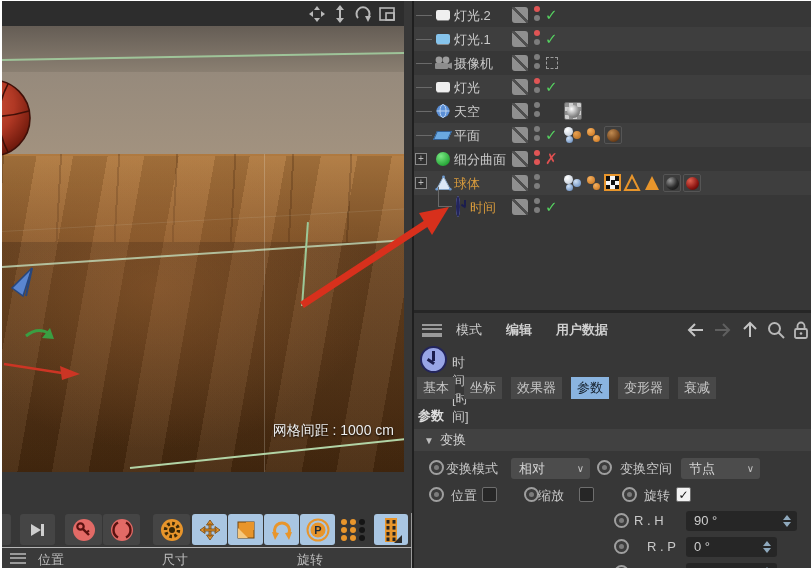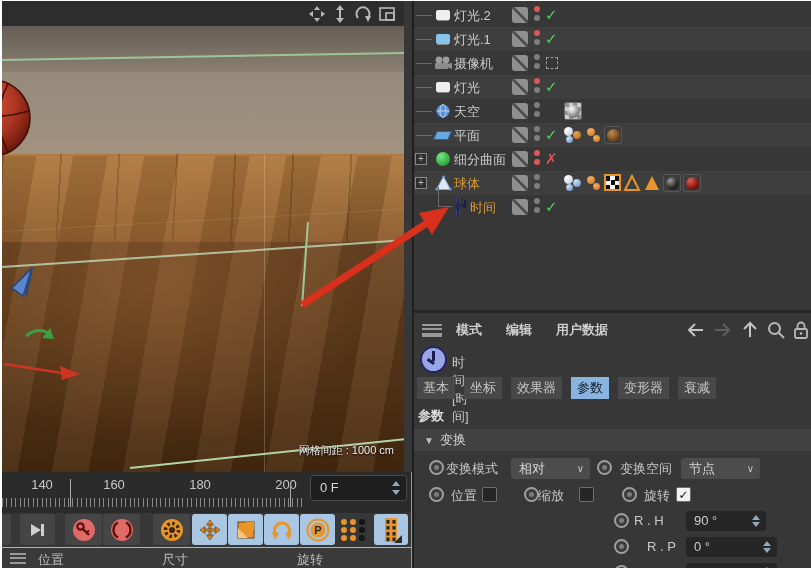--- a/index.html
+++ b/index.html
@@ -19,21 +19,21 @@
   .floor-up:after{content:"";position:absolute;inset:0;background:repeating-linear-gradient(93deg,rgba(60,30,8,.25) 0 2px,transparent 2px 58px);}
   .floor-low{position:absolute;left:0;top:216px;width:402px;height:230px;
     background:linear-gradient(#74482326,transparent),linear-gradient(#6b4522,#46290f);}
   .floor-streaks{position:absolute;left:0;top:130px;width:402px;height:316px;
     background:repeating-linear-gradient(100deg,rgba(0,0,0,.10) 0 34px,rgba(255,240,220,.05) 34px 70px);}
   .floor-glow{position:absolute;left:0;top:130px;width:402px;height:316px;
     background:radial-gradient(ellipse at 38% 42%,rgba(190,120,60,.30),transparent 62%);}
   .vline{position:absolute;width:1px;background:rgba(240,240,230,.22);}
   .gline{position:absolute;height:2px;background:#a5d2a2;transform-origin:left center;}
   .wline{position:absolute;height:1px;background:rgba(230,240,225,.35);transform-origin:left center;}
-  #grid-label{position:absolute;right:10px;top:417px;color:#efefef;font-size:11px;text-shadow:0 1px 2px #000;}
+  #grid-label{position:absolute;right:10px;top:396px;color:#efefef;font-size:14px;text-shadow:0 1px 2px #000;}
   #ball{position:absolute;left:-52px;top:50px;}
   #gizmo{position:absolute;left:0;top:216px;}
   
   #ruler{position:absolute;left:0;top:471px;width:410px;height:41px;background:#2b2b2b;border-right:1px solid #9a9a9a;}
   .rnum{position:absolute;top:5px;transform:translateX(-50%);color:#c8c8c8;font-size:13px;}
   #tickstrip{position:absolute;left:0;top:26px;width:302px;height:9px;
     background:repeating-linear-gradient(90deg,#8a8a8a 0 1px,transparent 1px 4.4px);}
   .bigtick{position:absolute;width:1px;background:#a8a8a8;}
   #frame-field{position:absolute;left:308px;top:3px;width:97px;height:26px;background:#1e1e1e;border:1px solid #4a4a4a;border-radius:3px;color:#d8d8d8;font-size:13px;line-height:24px;padding-left:9px;}
   .spin{position:absolute;right:5px;width:9px;height:100%;top:0;}
@@ -188,36 +188,20 @@
           <path d="M24 94 Q36 84 48 92" fill="none" stroke="#3a9e42" stroke-width="3"></path>
           <polygon points="48,86 52,97 40,96" fill="#3a9e42"></polygon>
           <line x1="2" y1="122" x2="60" y2="131" stroke="#cc3524" stroke-width="2.5"></line>
           <polygon points="78,132 58,124 60,138" fill="#cc3524"></polygon>
         </svg>
 
         <div id="grid-label">网格间距 : 1000 cm</div>
       </div>
     </div>
 
-    <div id="ruler">
-      <span class="rnum" style="left:40px">140</span>
-      <span class="rnum" style="left:112px">160</span>
-      <span class="rnum" style="left:198px">180</span>
-      <span class="rnum" style="left:284px">200</span>
-      <div id="tickstrip"></div>
-      <div class="bigtick" style="left:68px;top:7px;height:28px"></div>
-      <div class="bigtick" style="left:288px;top:10px;height:25px"></div>
-      <div id="frame-field">
-        <span>0 F</span>
-        <span class="spin">
-            <i class="up"></i>
-            <i class="dn"></i>
-          </span>
-      </div>
-    </div>
 
     <div id="transport">
       <div class="tbtn" style="left:0;width:9px;border-radius:0 3px 3px 0"></div>
       <div class="tbtn" style="left:18px;width:35px">
         <svg width="18" height="14" viewBox="0 0 18 14">
             <polygon points="2,1 12,7 2,13" fill="#cfcfcf"></polygon>
             <rect x="12" y="1" width="3" height="12" fill="#cfcfcf"></rect>
           </svg>
       </div>
       <div class="tbtn" style="left:63px;width:37px">
@@ -481,21 +465,21 @@
             <i class="g"></i>
             <i class="g"></i>
           </span>
         <span class="state ok">✓</span>
       </div>
     </div>
 
     <div id="am">
       <div id="am-menu">
         <span class="burger" style="position:absolute;left:8px;top:7px;width:20px;height:13px"></span>
-        <span class="am-menu-item" style="left:42px;font-weight:bold">模式</span>
+        <span class="am-menu-item" style="left:42px;font-weight:normal">模式</span>
         <span class="am-menu-item" style="left:92px;font-weight:bold">编辑</span>
         <span class="am-menu-item" style="left:142px;font-weight:bold">用户数据</span>
         <svg class="nav-ico" style="left:272px" viewBox="0 0 20 20">
             <path d="M17 10 H4 M9 4 L3 10 L9 16" fill="none" stroke="#c4c4c4" stroke-width="2"></path>
           </svg>
         <svg class="nav-ico" style="left:298px" viewBox="0 0 20 20">
             <path d="M3 10 H16 M11 4 L17 10 L11 16" fill="none" stroke="#5f5f5f" stroke-width="2"></path>
           </svg>
         <svg class="nav-ico" style="left:326px" viewBox="0 0 20 20">
             <path d="M10 17 V4 M4 9 L10 3 L16 9" fill="none" stroke="#c4c4c4" stroke-width="2"></path>
@@ -557,21 +541,21 @@
         <span class="plabel" style="left:124px">缩放</span>
         <span class="cb" style="left:165px"></span>
         <span class="kcirc" style="left:208px"></span>
         <span class="plabel" style="left:230px">旋转</span>
         <span class="cb on" style="left:262px">✓</span>
       </div>
 
       <div class="prow" style="top:197px">
         <span class="kcirc" style="left:200px"></span>
         <span class="plabel" style="left:220px">R . H</span>
-        <span class="pfield" style="left:272px;width:80px">
+        <span class="pfield" style="left:272px;width:111px">
           <span>90 °</span>
           <span class="spin">
               <i class="up"></i>
               <i class="dn"></i>
             </span>
         </span>
       </div>
 
       <div class="prow" style="top:223px">
         <span class="kcirc" style="left:200px"></span>

